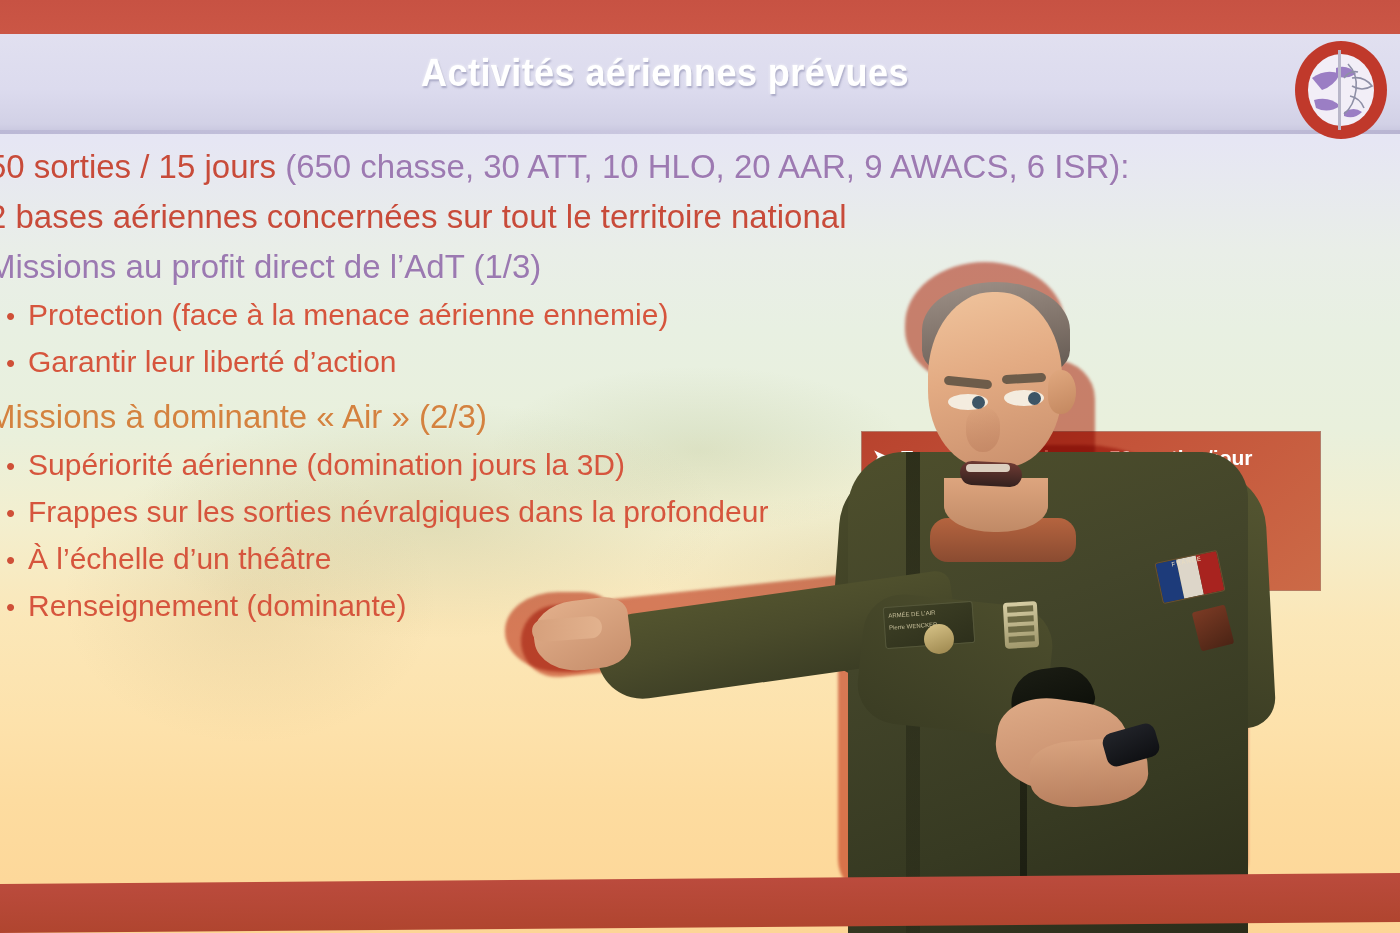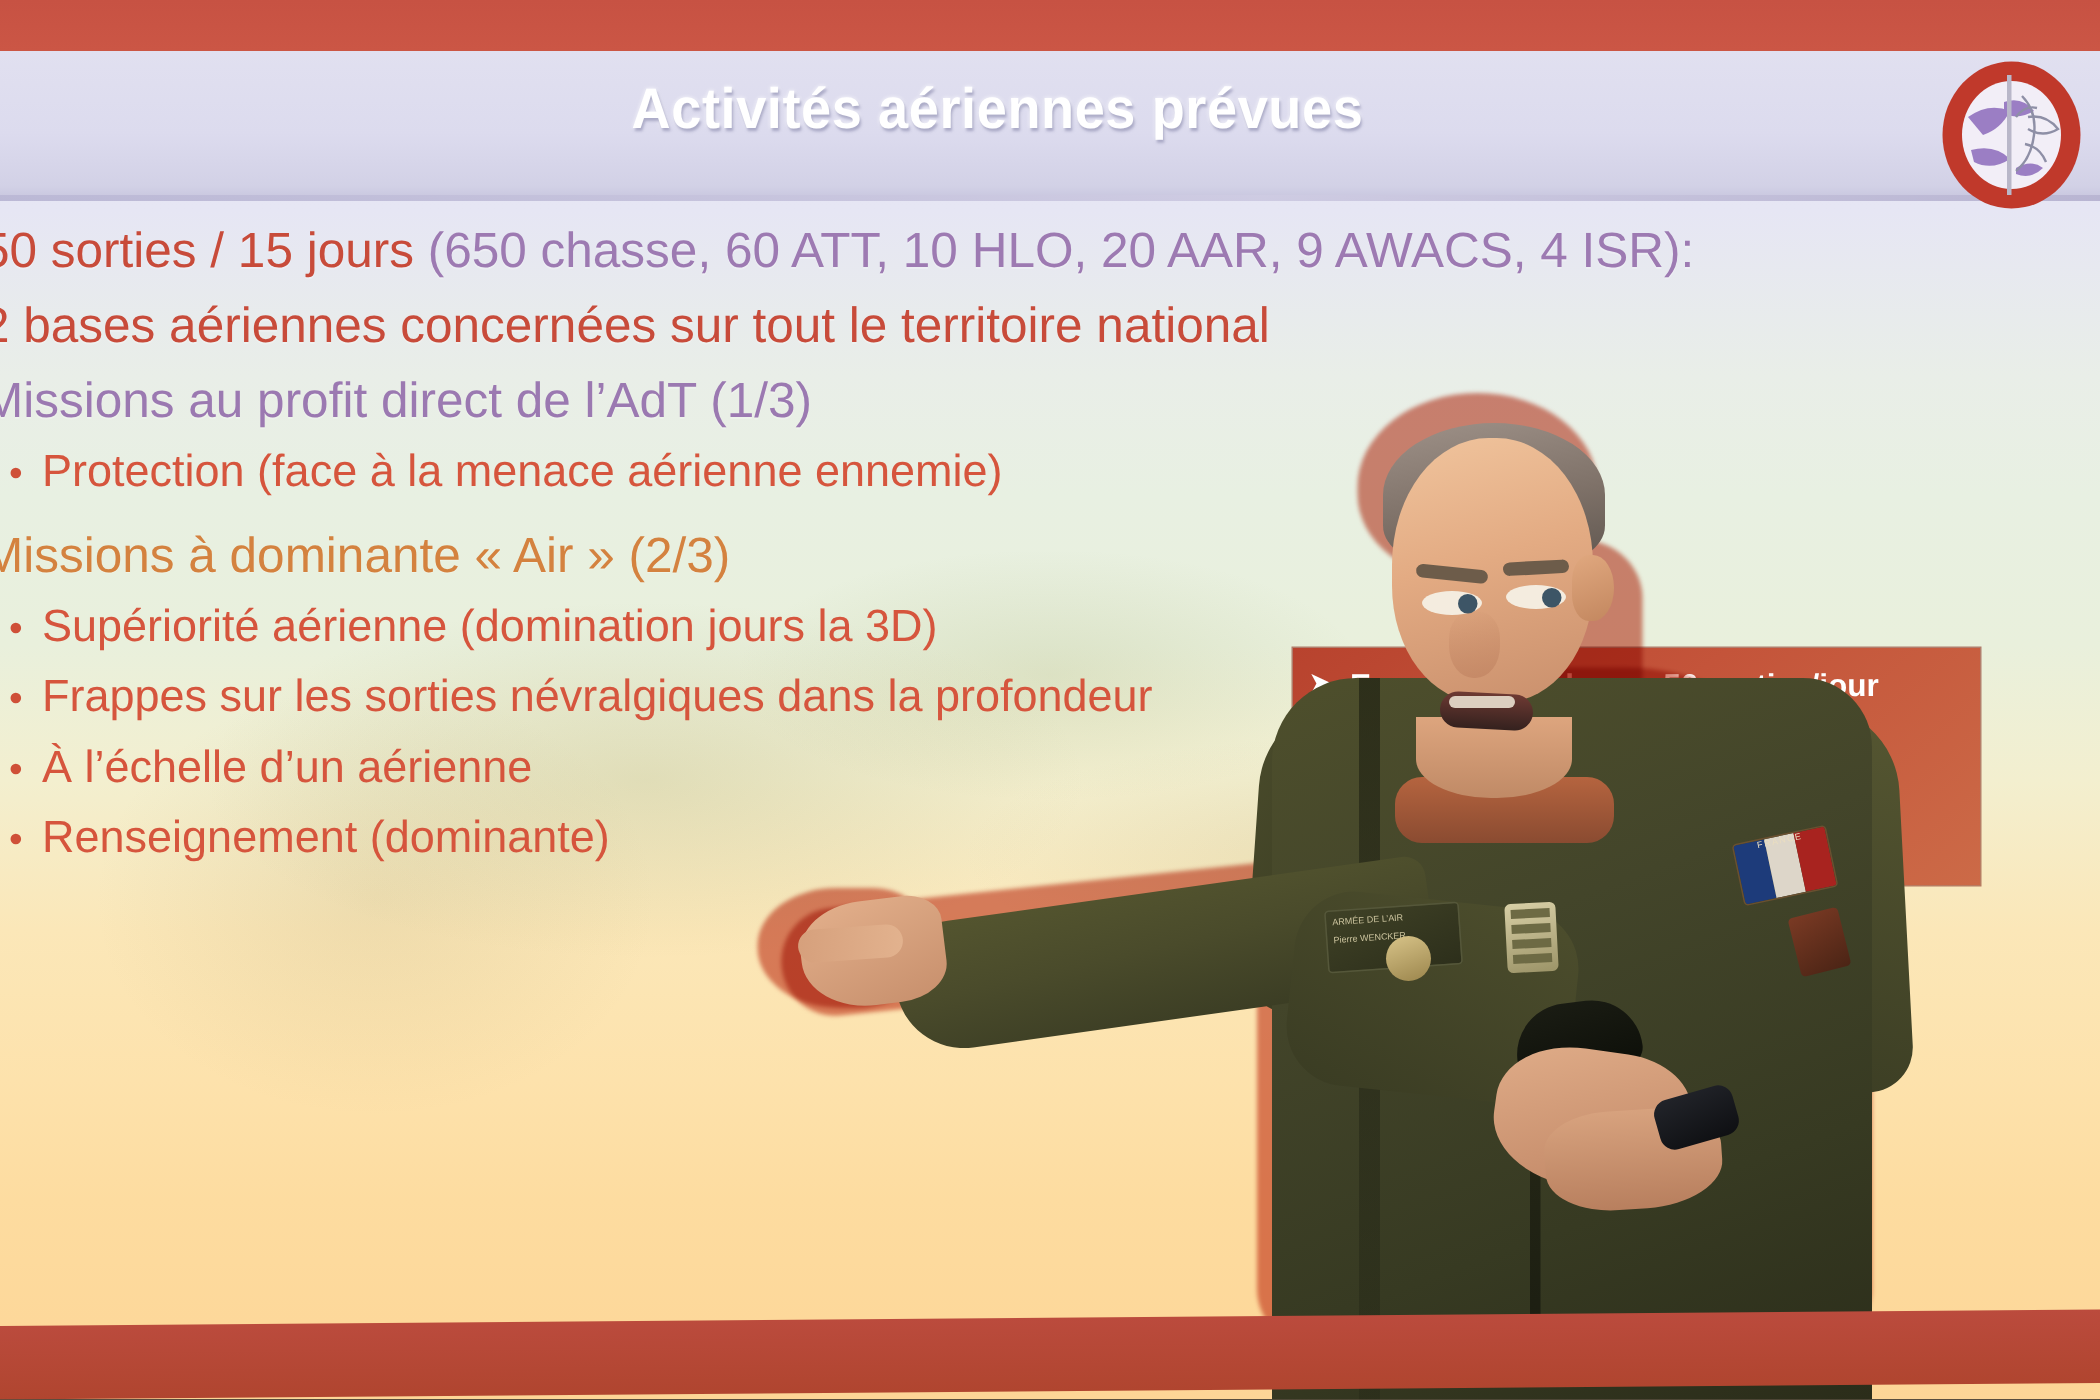--- a/index.html
+++ b/index.html
@@ -275,36 +275,37 @@
         <path d="M58 58 q10 2 14 12"></path>
         <path d="M52 40 q6 -8 14 -6"></path>
       </g>
       <rect x="46" y="12" width="3" height="80" fill="#b9b7c9"></rect>
     </svg>
   </div>
 
   <div class="body-text">
 
     <div class="line">
-      <span>50 sorties / 15 jours </span><span class="soft">(650 chasse,  60 ATT, 10 HLO, 20 AAR, 9 AWACS, 4 ISR):</span>
+      <span>50 sorties / 15 jours </span><span class="soft">(650 chasse,  30 ATT, 10 HLO, 20 AAR, 9 AWACS, 6 ISR):</span>
     </div>
 
     <div class="line">2 bases aériennes concernées sur tout le territoire national</div>
 
     <div class="line head-purple">Missions au profit direct de l’AdT (1/3)</div>
 
     <div class="bullet"><span class="dot">•</span><span>Protection (face à la menace aérienne ennemie)</span></div>
+    <div class="bullet"><span class="dot">•</span><span>Garantir leur liberté d’action</span></div>
 
     <div class="sp-sm"></div>
 
     <div class="line head-tan">Missions à dominante « Air » (2/3)</div>
 
     <div class="bullet"><span class="dot">•</span><span>Supériorité aérienne (domination jours la 3D)</span></div>
     <div class="bullet"><span class="dot">•</span><span>Frappes sur les sorties névralgiques dans la profondeur</span></div>
-    <div class="bullet"><span class="dot">•</span><span>À l’échelle d’un aérienne</span></div>
+    <div class="bullet"><span class="dot">•</span><span>À l’échelle d’un théâtre</span></div>
     <div class="bullet"><span class="dot">•</span><span>Renseignement (dominante)</span></div>
   </div>
 
   <div class="callout">
     <span class="chev cv0">➤</span>
     <span class="cline cl0">Engagement chasse 50 sorties/jour</span>
     <span class="chev cv1">➤</span>
     <span class="cline cl1">Spectre OPS le plus large possible</span>
     <span class="chev cv2">➤</span>
     <span class="cline cl2">Engagement chasse 50 sorties/jour</span>

